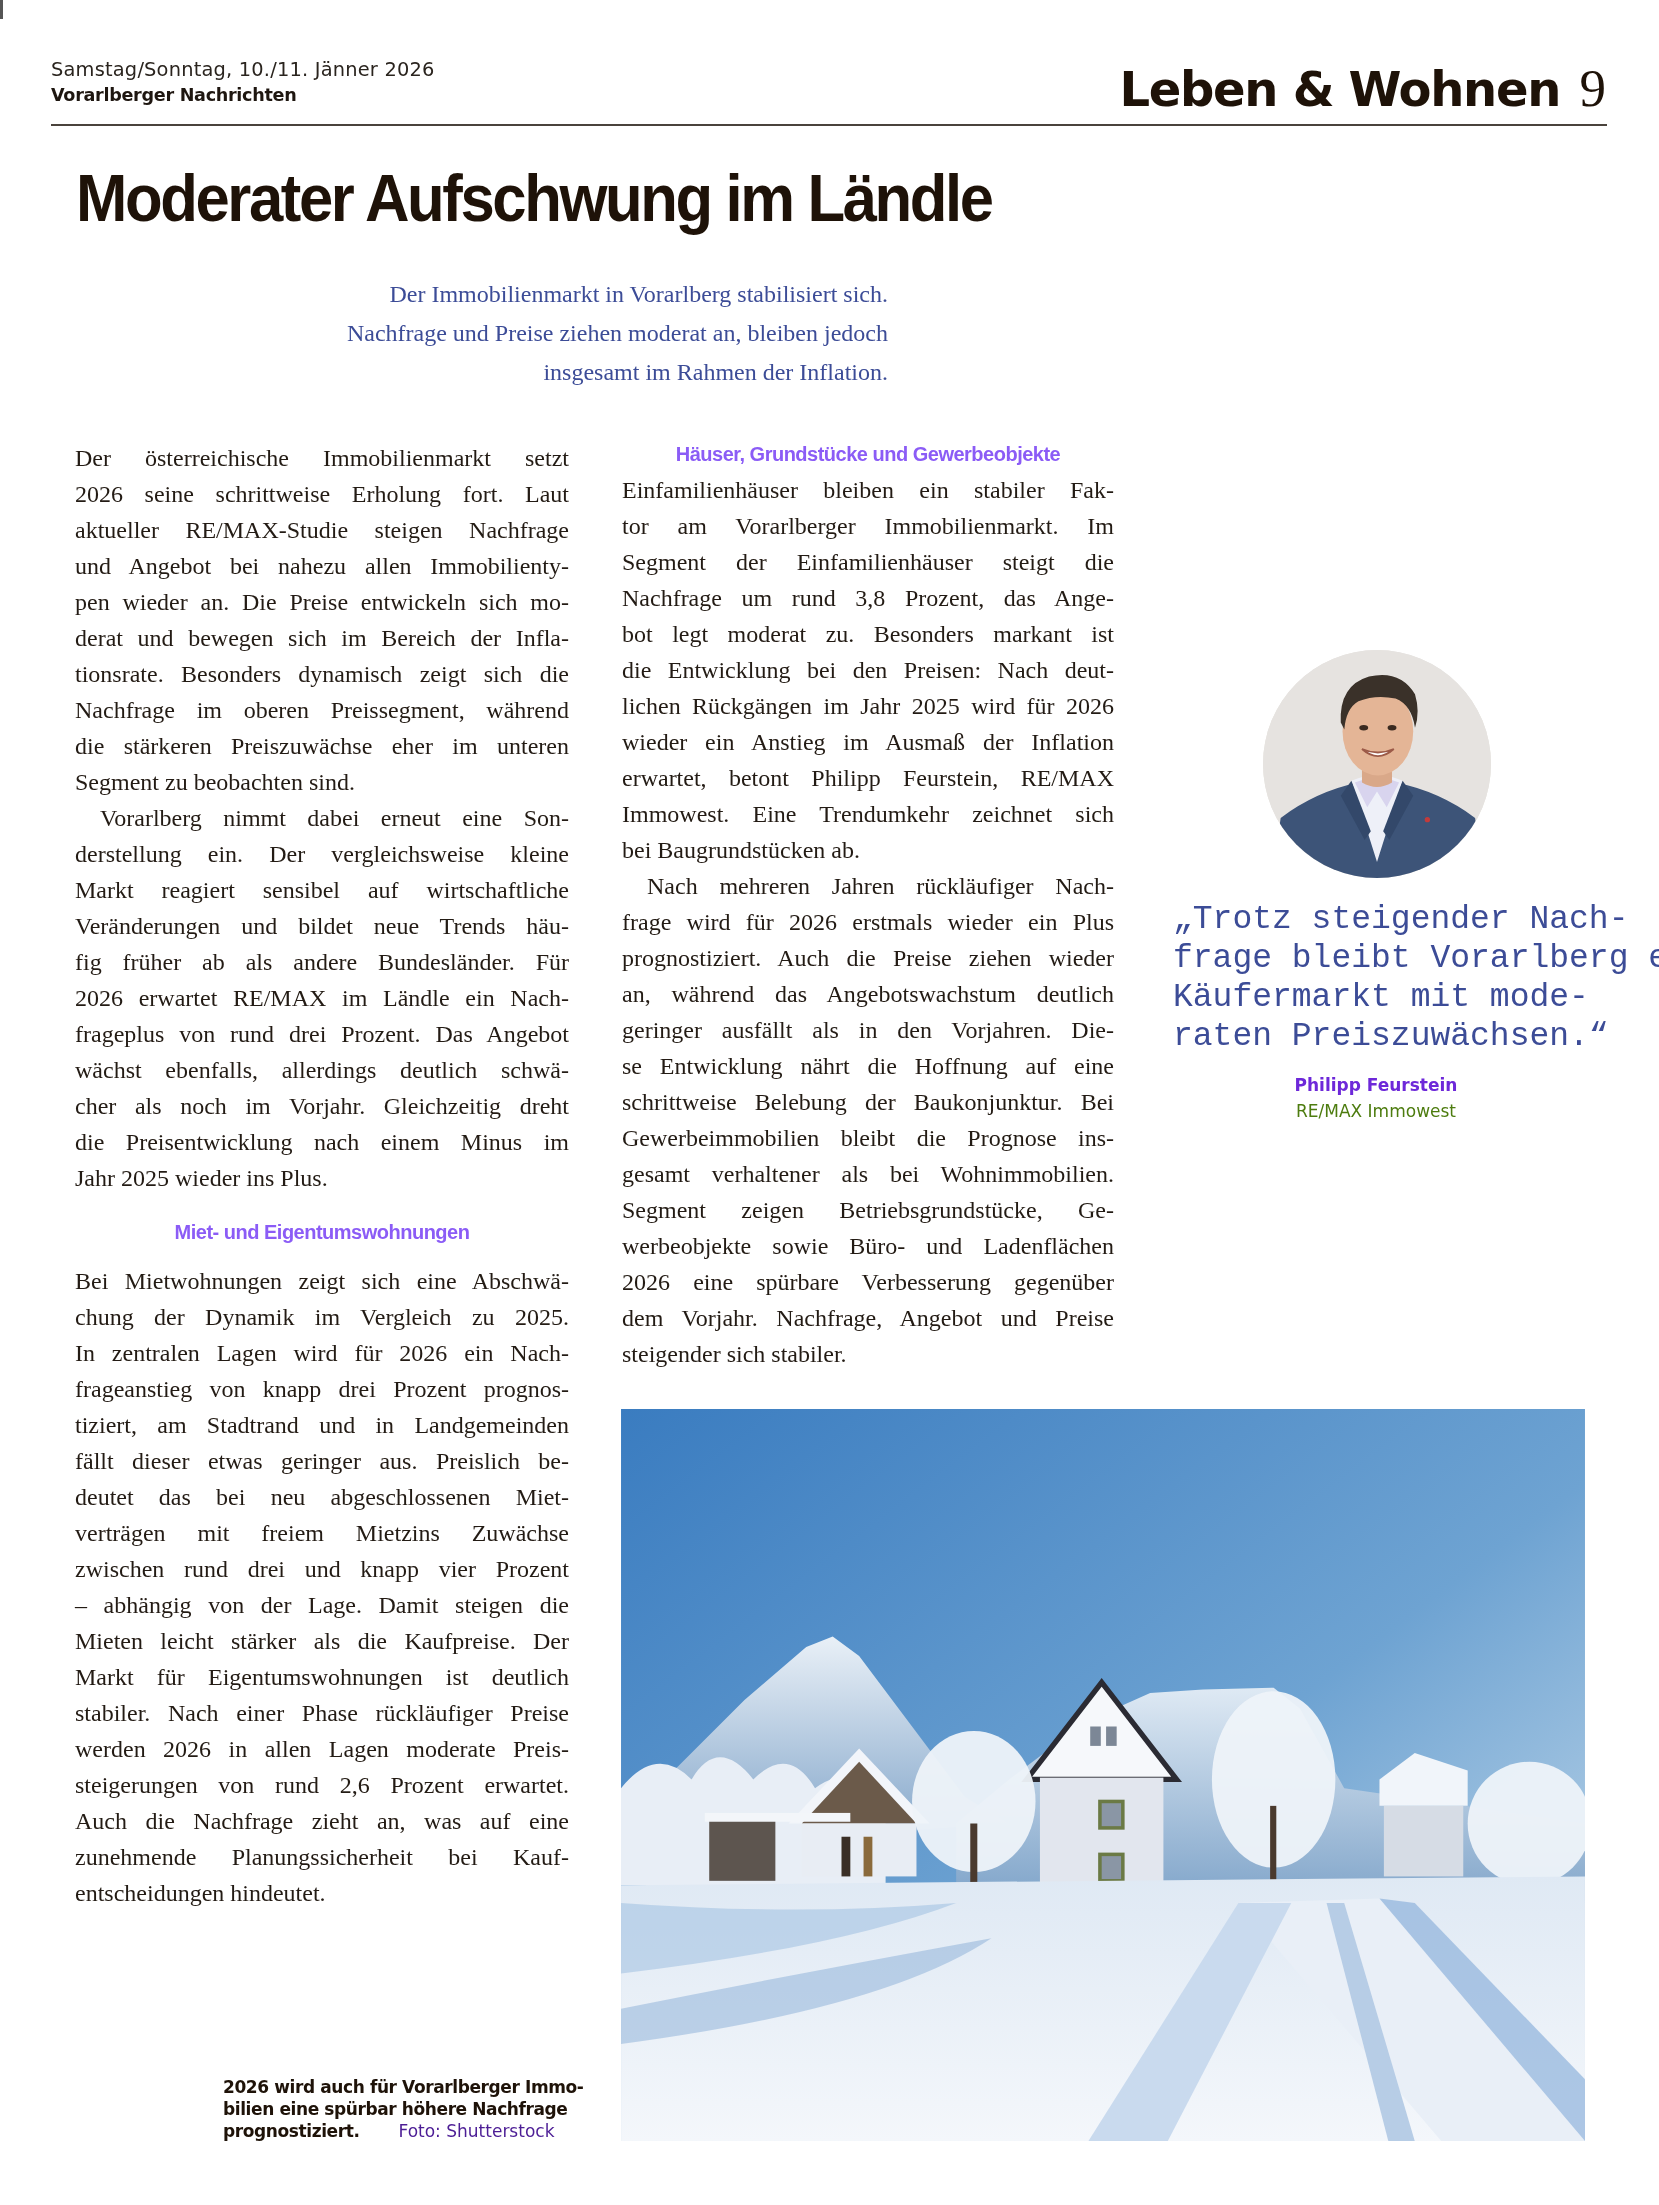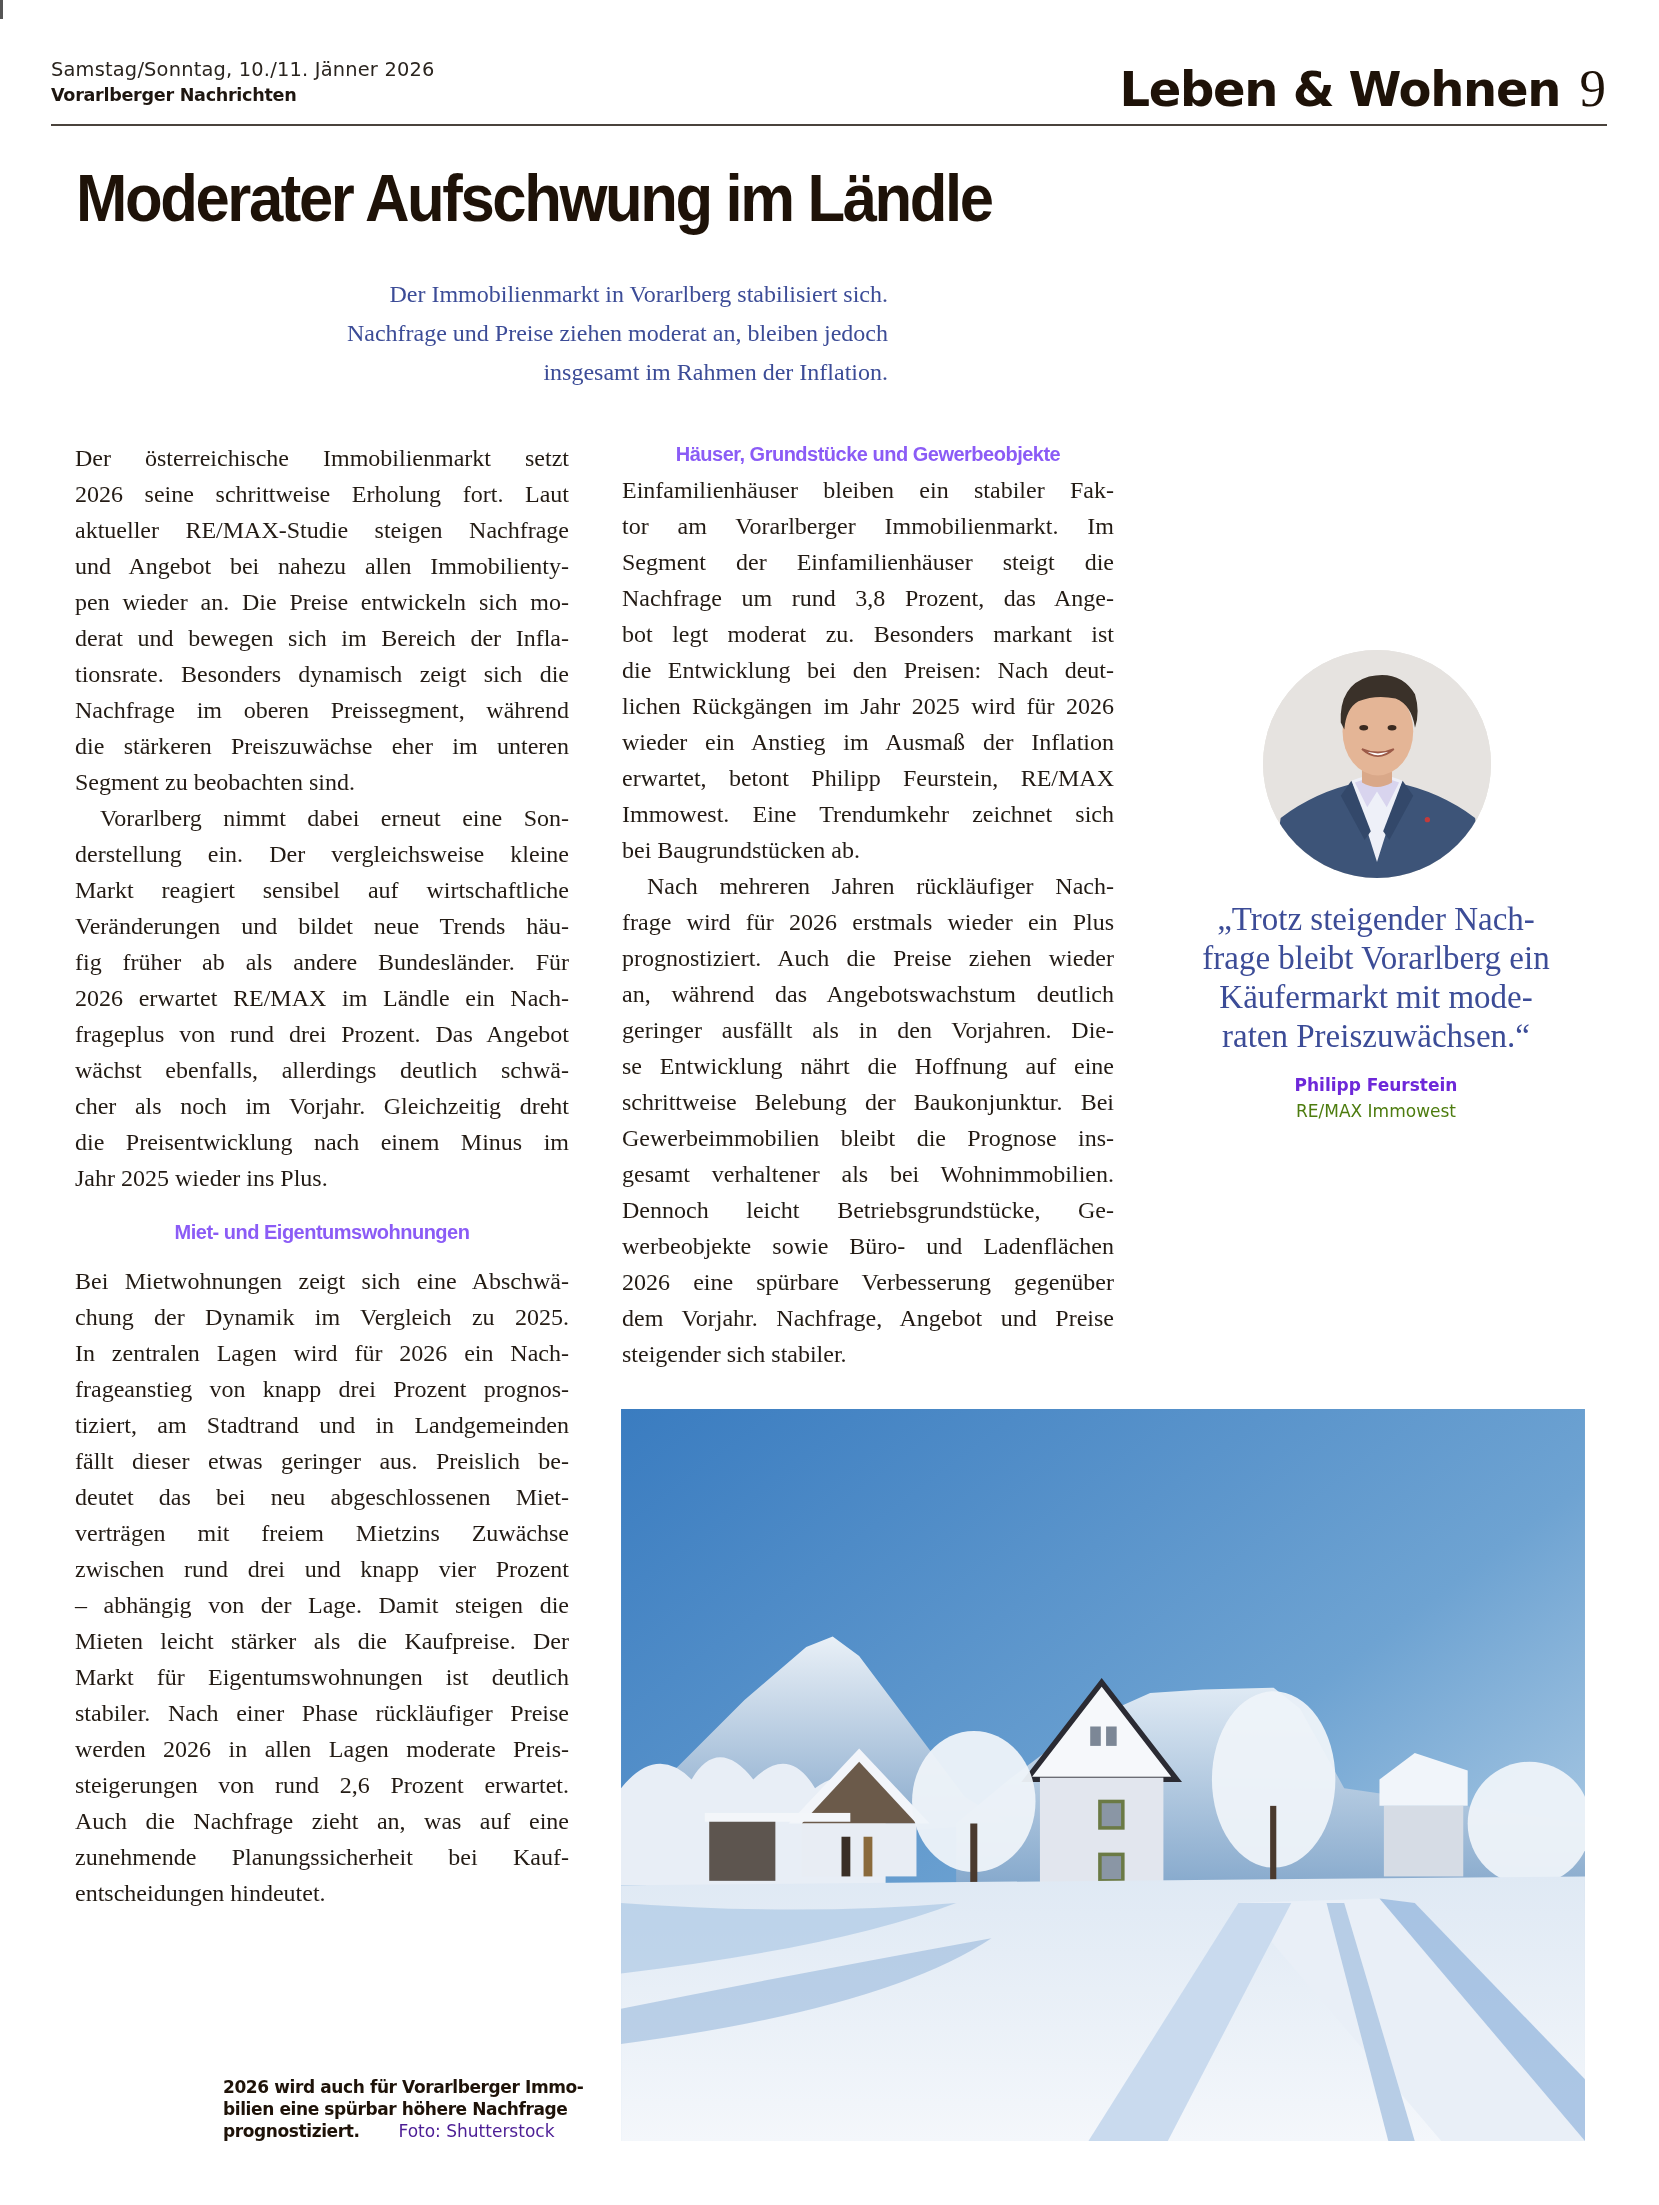--- a/index.html
+++ b/index.html
@@ -27,21 +27,21 @@
   .col1 { left: 75px; top: 440px; width: 494px; }
   .col2 { left: 622px; top: 440px; width: 492px; }
 
   .subhead { display: block; font-family: Liberation Sans, sans-serif; font-weight: bold; font-size: 20px; letter-spacing: -0.5px; color: #8b5cf6; white-space: nowrap; text-align: center; }
   .col1 .subhead { height: 35px; margin-top: 19.4px; line-height: 35px; }
   .col1 .gap { height: 12.4px; }
   .col2 .subhead { height: 35px; line-height: 35px; margin-top: -3.5px; }
 
   .portrait { position: absolute; left: 1263px; top: 650px; width: 228px; height: 228px; border-radius: 50%; overflow: hidden; background: #e6e3e0; }
 
-  .quote { position: absolute; left: 1173px; top: 900px; width: 406px; text-align: center; font-family: Liberation Serif, serif; font-size: 33px; line-height: 39px; color: #3c4c97; }
+  .quote { position: absolute; left: 1173px; top: 900px; width: 406px; text-align: center; font-family: Liberation Mono, monospace; font-size: 33px; line-height: 39px; color: #3c4c97; }
   .quote span { display: block; white-space: nowrap; }
   .quote-name { position: absolute; left: 1173px; top: 1075px; width: 406px; text-align: center; font-family: "DejaVu Sans", sans-serif; font-weight: bold; font-size: 17px; color: #6d28d9; }
   .quote-company { position: absolute; left: 1173px; top: 1101px; width: 406px; text-align: center; font-family: "DejaVu Sans", sans-serif; font-size: 17px; color: #4d7c0f; }
 
   .photo { position: absolute; left: 621px; top: 1409px; width: 964px; height: 732px; overflow: hidden; }
 
   .caption { position: absolute; left: 223px; top: 2076px; width: 371px; font-family: "DejaVu Sans", sans-serif; font-size: 17px; line-height: 22px; color: #1e1208; }
   .caption .cb { font-weight: bold; letter-spacing: -0.4px; }
   .caption .line { display: block; white-space: nowrap; }
   .caption .credit { font-weight: normal; margin-left: 39px; color: #4c1d95; }
@@ -134,21 +134,21 @@
   <div>
       <span class="ln indent">Nach mehreren Jahren rückläufiger Nach-</span>
       <span class="ln">frage wird für 2026 erstmals wieder ein Plus</span>
       <span class="ln">prognostiziert. Auch die Preise ziehen wieder</span>
       <span class="ln">an, während das Angebotswachstum deutlich</span>
       <span class="ln">geringer ausfällt als in den Vorjahren. Die-</span>
       <span class="ln">se Entwicklung nährt die Hoffnung auf eine</span>
       <span class="ln">schrittweise Belebung der Baukonjunktur. Bei</span>
       <span class="ln">Gewerbeimmobilien bleibt die Prognose ins-</span>
       <span class="ln">gesamt verhaltener als bei Wohnimmobilien.</span>
-      <span class="ln">Dennoch leicht Betriebsgrundstücke, Ge-</span>
+      <span class="ln">Segment zeigen Betriebsgrundstücke, Ge-</span>
       <span class="ln">werbeobjekte sowie Büro- und Ladenflächen</span>
       <span class="ln">2026 eine spürbare Verbesserung gegenüber</span>
       <span class="ln">dem Vorjahr. Nachfrage, Angebot und Preise</span>
       <span class="ln last">steigender sich stabiler.</span>
     </div>
 </div>
 
 <div class="portrait" aria-label="Porträt Philipp Feurstein">
   <svg width="228" height="228" viewBox="0 0 258 258">
     <rect width="258" height="258" fill="#e6e3e0"></rect>

